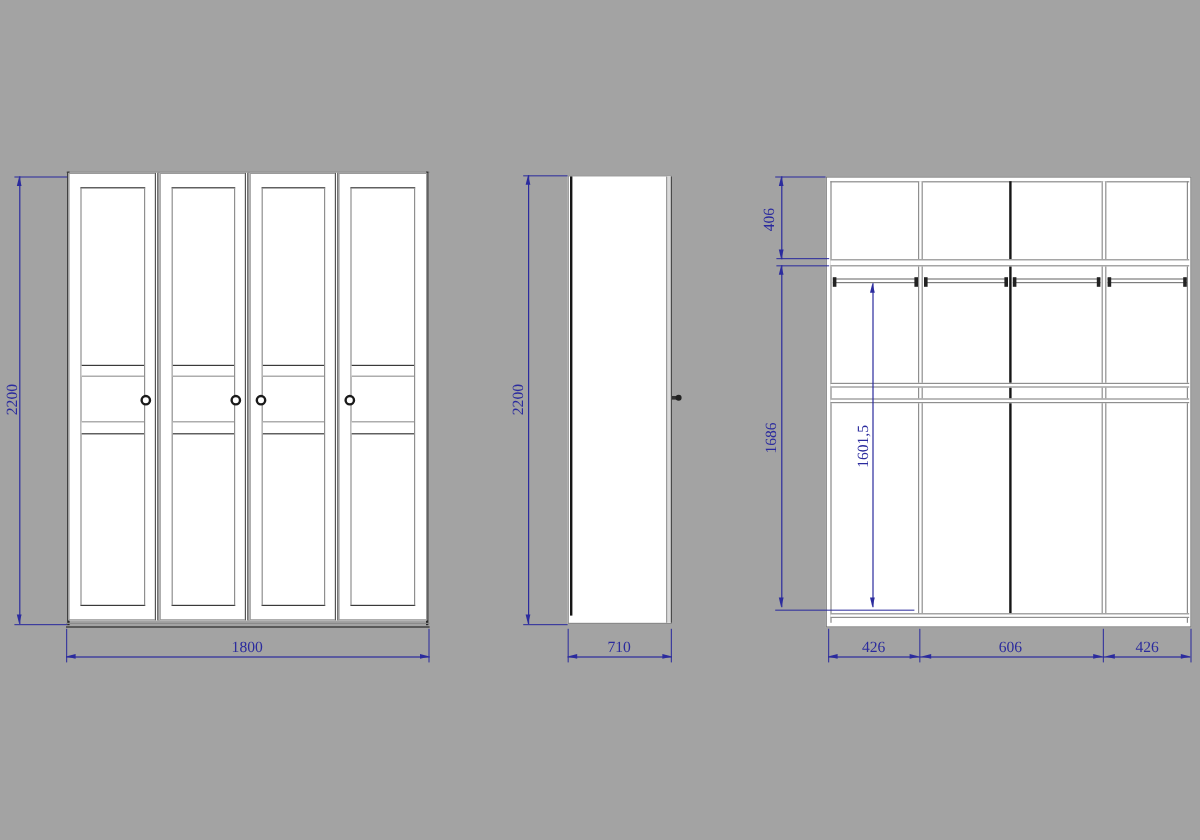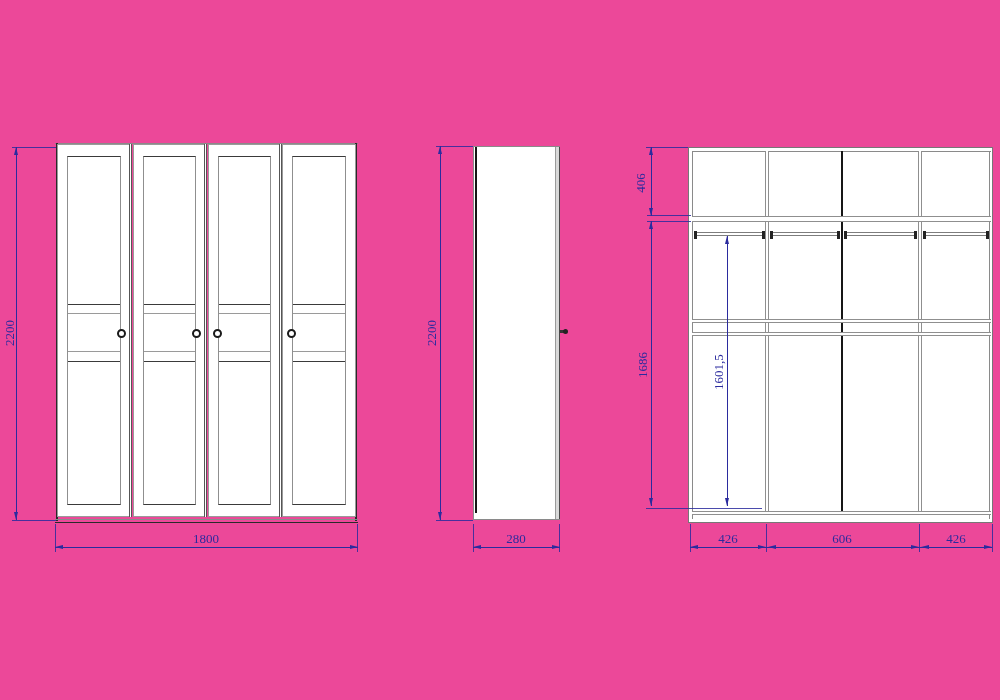--- a/index.html
+++ b/index.html
@@ -1,16 +1,16 @@
 <!DOCTYPE html>
 <html><head>
 <meta charset="utf-8">
 <style>
   html,body{margin:0;padding:0;background:#ffffff;}
-  #canvas{position:relative;width:1000px;height:700px;background:#ec4899;overflow:hidden;
+  #canvas{position:relative;width:1000px;height:700px;background:#a3a3a3;overflow:hidden;
           font-family:"Liberation Serif", serif;}
   .abs{position:absolute;}
   
   .hl{position:absolute;height:1px;background:#8a8a8a;}
   .vl{position:absolute;width:1px;background:#8a8a8a;}
   .dark{background:#2a2a2a;}
   .box{position:absolute;border:1px solid #8a8a8a;background:#fff;box-sizing:border-box;}
   
   .door{position:absolute;top:1px;height:373px;border:1px solid #9a9a9a;background:#fff;box-sizing:border-box;}
   .door-panel{position:absolute;left:9px;right:9px;top:11px;bottom:11px;
@@ -145,21 +145,21 @@
   <div class="dimv" style="left:440px;top:146px;height:374px;"></div>
   <div class="arr arr-up" style="left:438px;top:146px;"></div>
   <div class="arr arr-dn" style="left:438px;top:512px;"></div>
   <div class="dim-label vrot" style="left:397px;top:326px;width:70px;">2200</div>
 
   <div class="dimv ext" style="left:473px;top:524px;height:28px;"></div>
   <div class="dimv ext" style="left:559px;top:524px;height:28px;"></div>
   <div class="dimh" style="left:473px;top:547px;width:87px;"></div>
   <div class="arr arr-lf" style="left:473px;top:545px;"></div>
   <div class="arr arr-rt" style="left:552px;top:545px;"></div>
-  <div class="dim-label" style="left:486px;top:532px;width:60px;">280</div>
+  <div class="dim-label" style="left:486px;top:532px;width:60px;">710</div>
 
   <div class="dimh ext" style="left:646px;top:147px;width:42px;"></div>
   <div class="dimh ext" style="left:647px;top:215px;width:44px;"></div>
   <div class="dimv" style="left:651px;top:147px;height:69px;"></div>
   <div class="arr arr-up" style="left:649px;top:147px;"></div>
   <div class="arr arr-dn" style="left:649px;top:208px;"></div>
   <div class="dim-label vrot" style="left:606px;top:176px;width:70px;">406</div>
 
   <div class="dimh ext" style="left:647px;top:221px;width:44px;"></div>
   <div class="dimh ext" style="left:646px;top:508px;width:116px;"></div>

